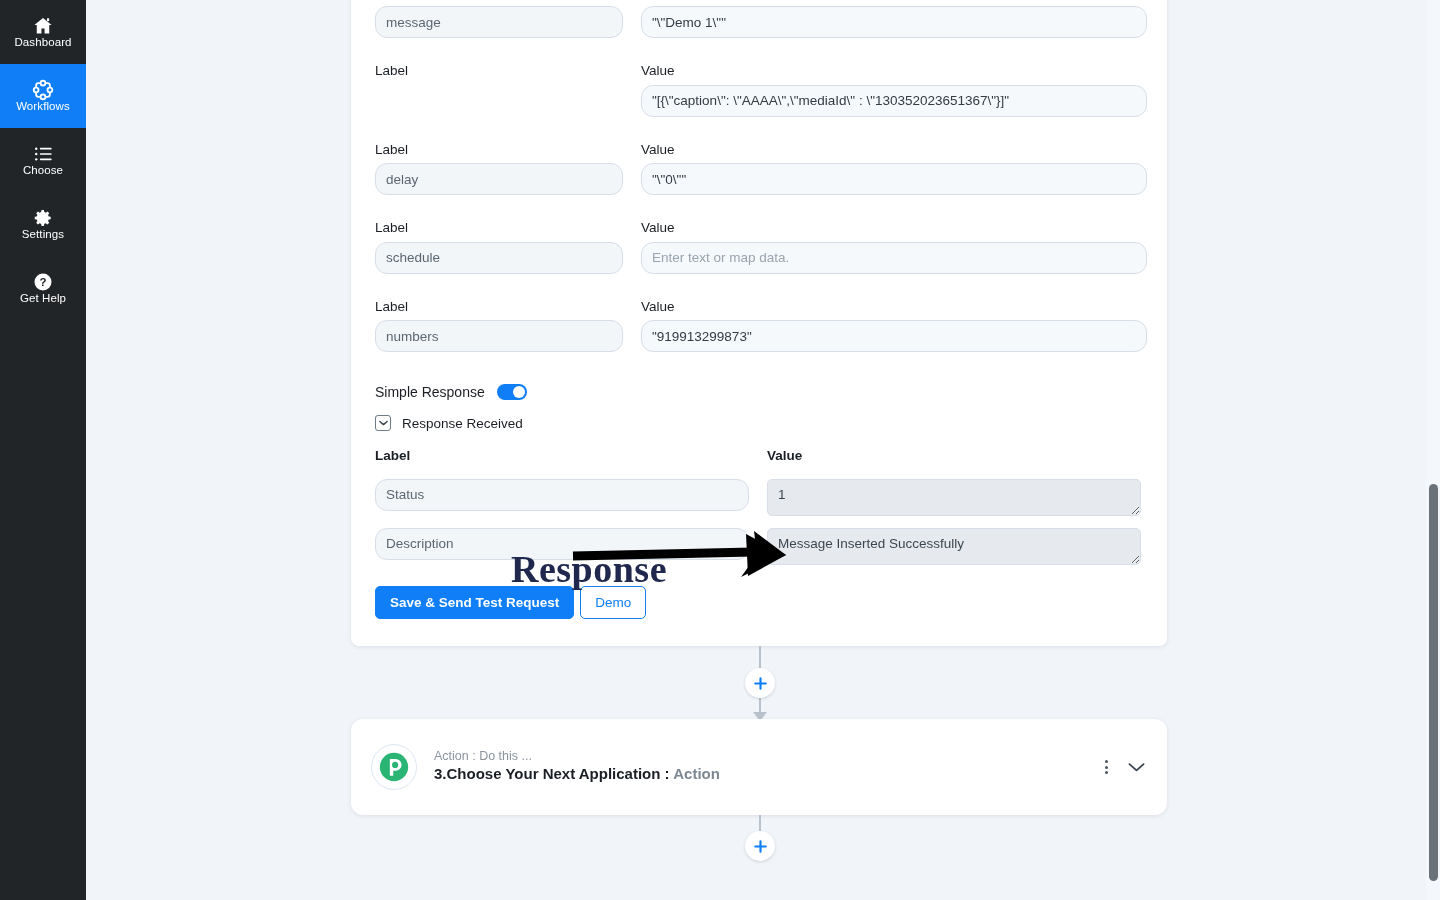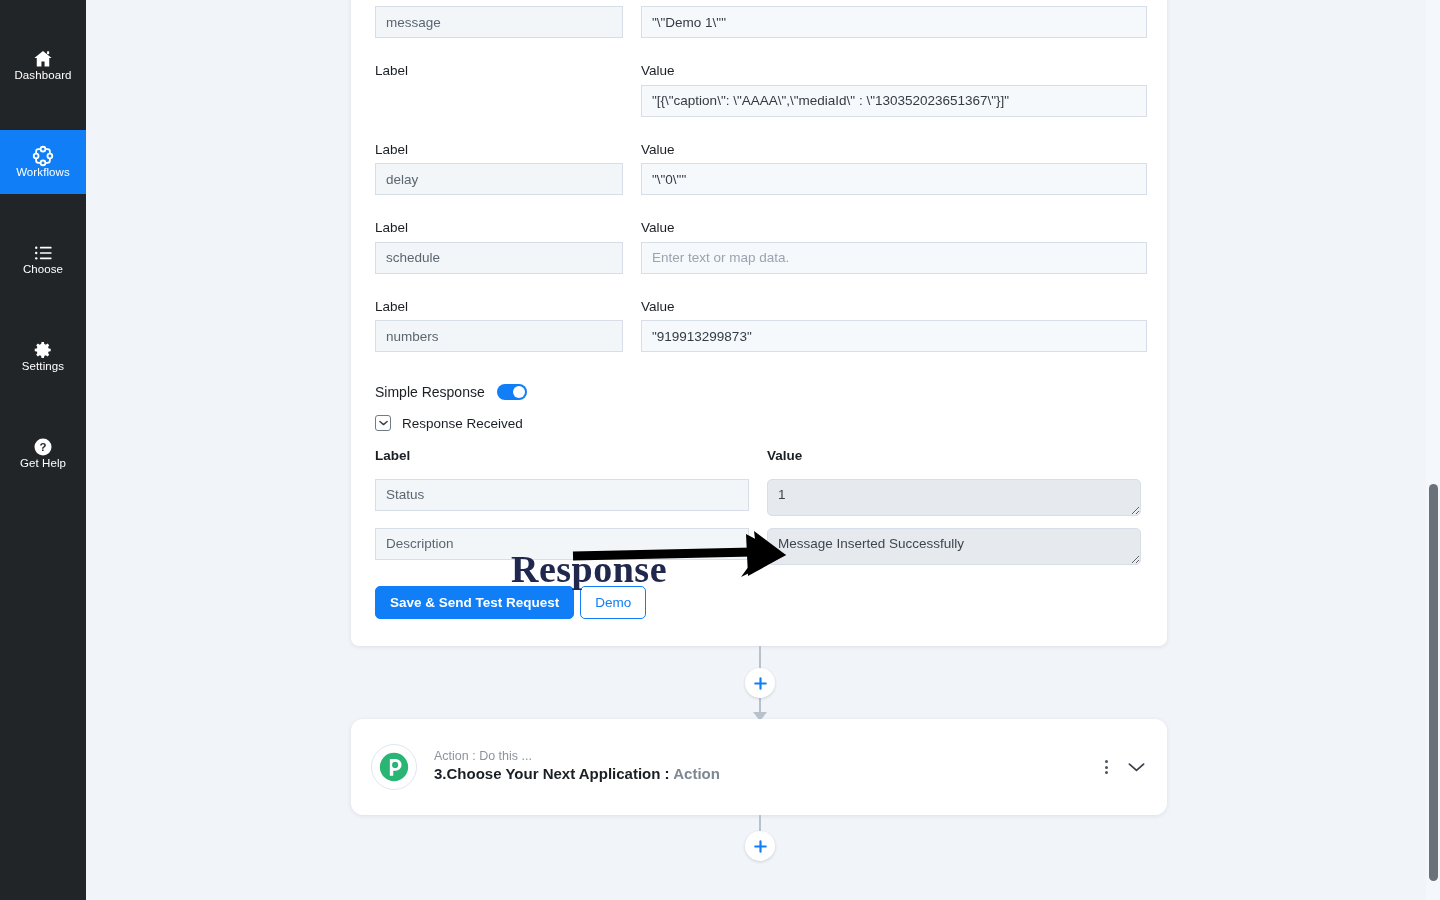--- a/index.html
+++ b/index.html
@@ -20,21 +20,20 @@
     align-items: stretch;
     z-index: 20;
   }
   .nav-item {
     height: 64px;
     display: flex; flex-direction: column;
     align-items: center; justify-content: center;
     color: #ffffff;
     cursor: pointer;
     user-select: none;
-    margin-top: 33px;
   }
   .nav-item.active { background: #0f7ef7; }
   .nav-item .nav-ico {
     width: 22px; height: 22px;
     display: flex; align-items: center; justify-content: center;
   }
   .nav-item .nav-ico svg { display: block; }
   .nav-label { font-size: 11.5px; line-height: 1; letter-spacing: .1px; }
 
   
@@ -66,21 +65,21 @@
 
   .fl {
     font-size: 13.5px; color: #1b1f24;
     line-height: 1; margin: 0 0 7px 0;
   }
   .fl.strong { font-weight: 700; font-size: 13.5px; }
 
   .inp {
     width: 100%; height: 32px;
     border: 1px solid #d8dee7;
-    border-radius: 0;
+    border-radius: 12px;
     background: #f3f6f9;
     font-family: "Liberation Sans", sans-serif;
     font-size: 13.5px;
     color: #5b6671;
     padding: 0 10px;
     outline: none;
     display: block;
   }
   .inp.val { background: #f6f9fc; color: #333b43; }
   .inp::placeholder { color: #9aa4af; }

